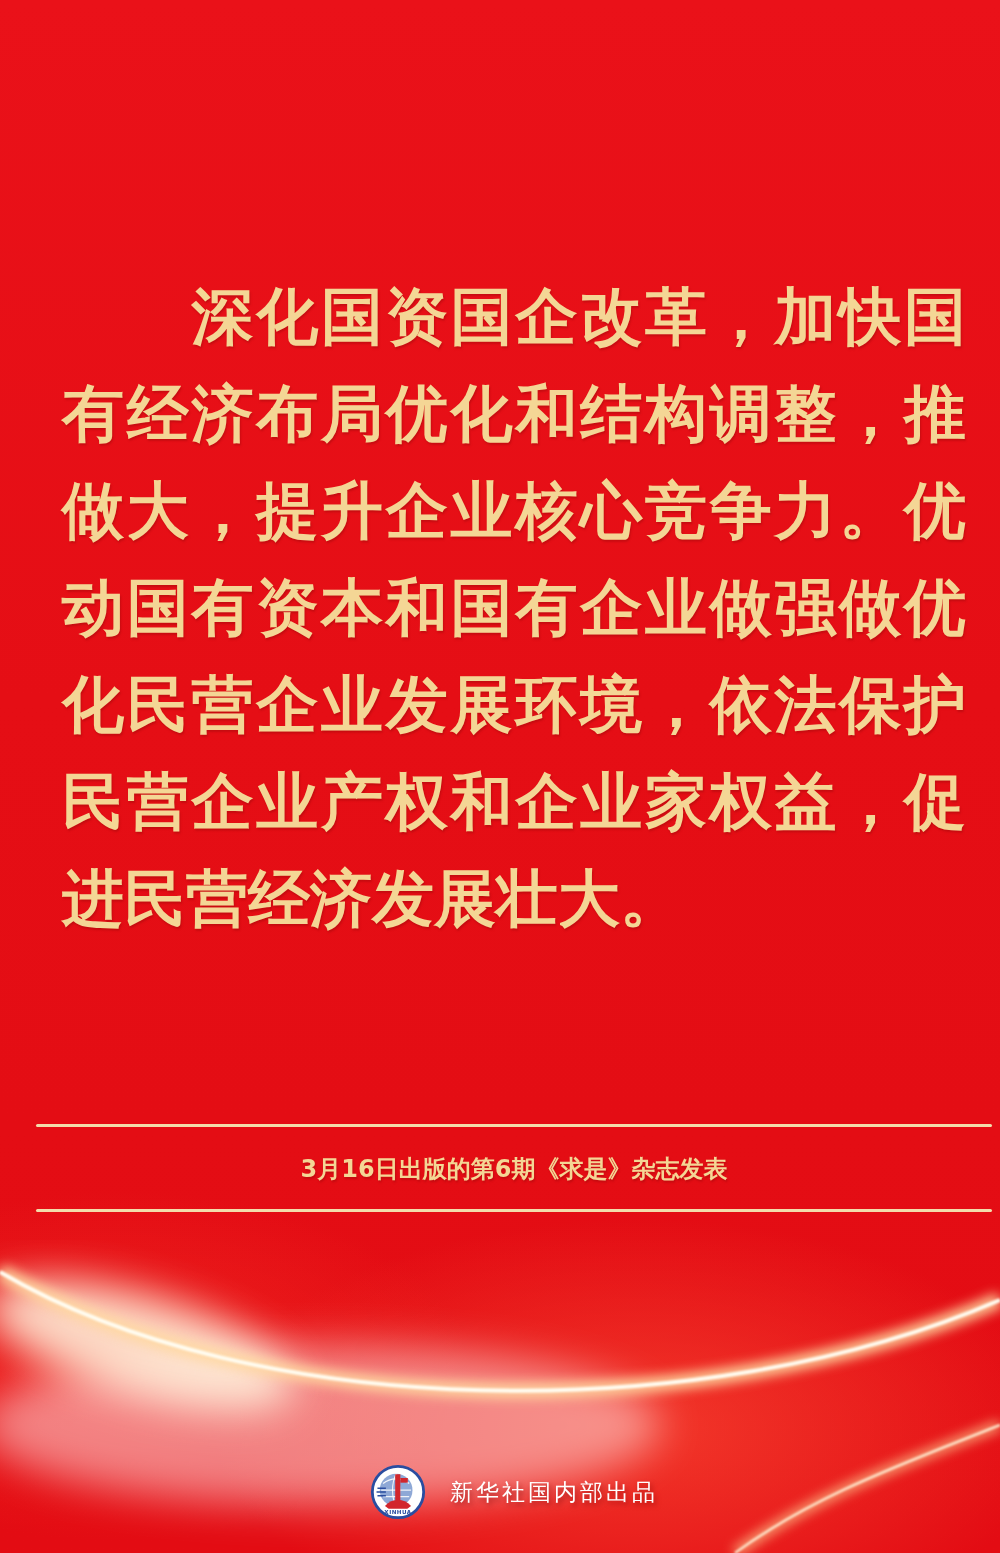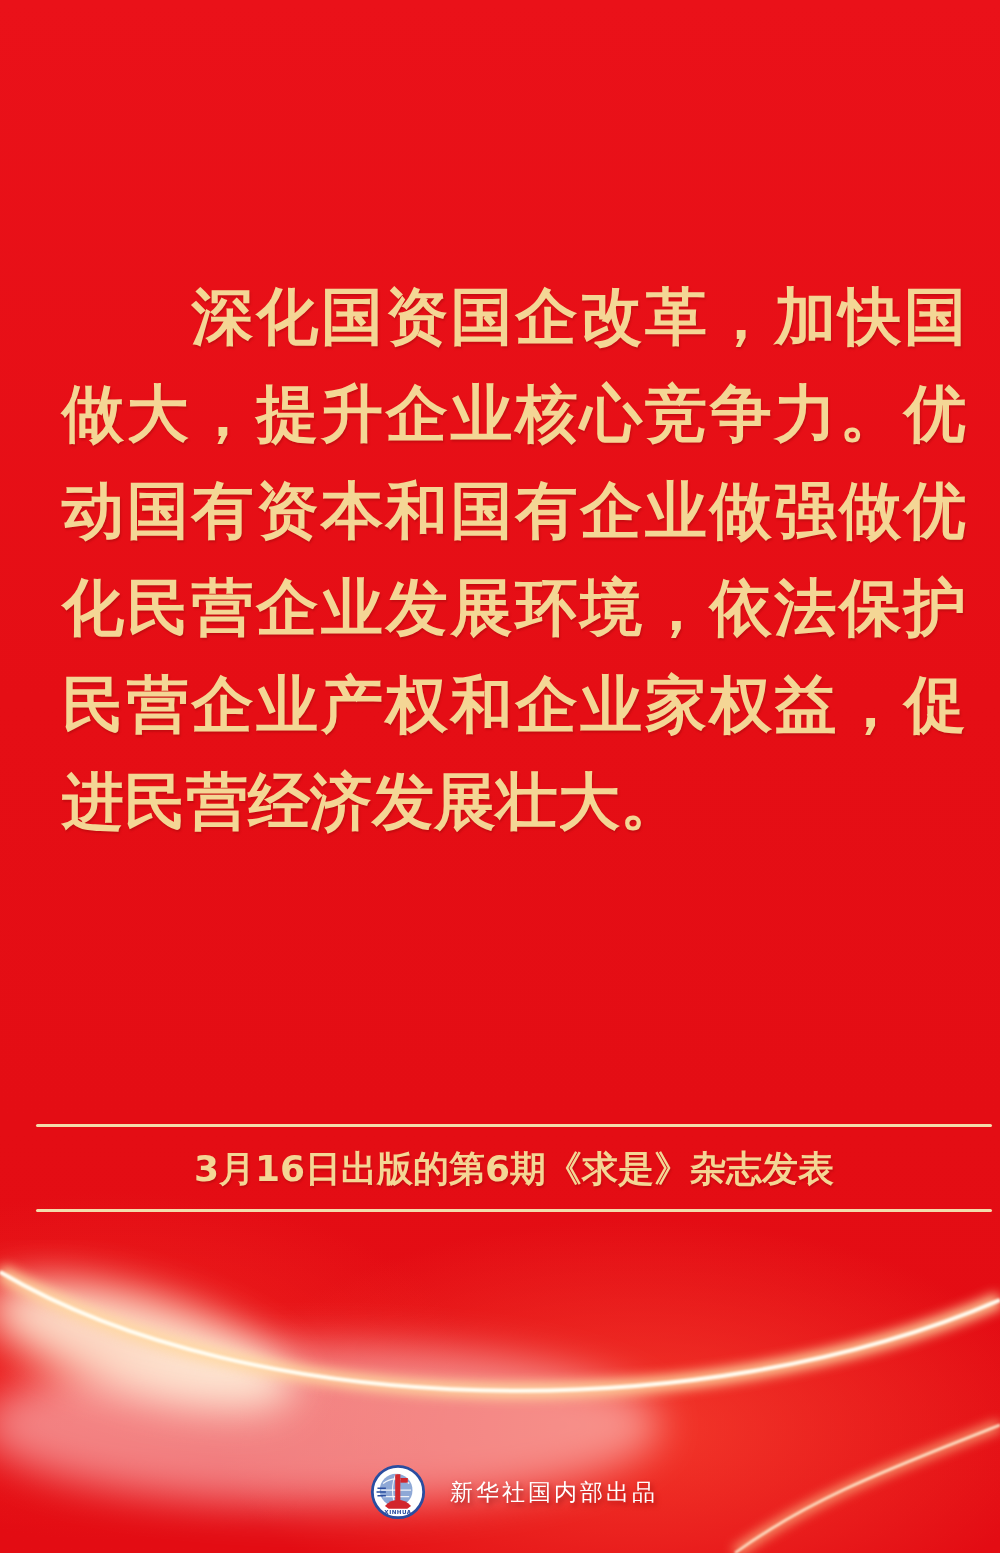--- a/index.html
+++ b/index.html
@@ -22,21 +22,21 @@
     text-shadow:1px 2px 2px rgba(140,10,10,.35);
   }
   .quote-line { text-align:justify; text-align-last:justify; white-space:nowrap; }
   .quote-line:last-child { text-align-last:left; }
 
   
   .source { position:absolute; left:36px; right:36px; top:1124px; color:#f4d695; }
   .rule { height:3px; background:#f3ddab; border-radius:2px; }
   .source-lines { padding:20px 0 18px; display:flex; flex-direction:column; gap:16px; }
   .source-line {
-    text-align:center; font-weight:700; font-size:36px; line-height:44px;
+    text-align:center; font-weight:700; font-size:24px; line-height:44px;
     white-space:nowrap; text-shadow:1px 2px 2px rgba(140,10,10,.35);
   }
 
   
   .swoosh { position:absolute; left:0; top:1240px; width:1000px; height:313px; pointer-events:none; }
 
   
   .footer {
     position:absolute; left:0; right:0; top:1460px; height:64px;
     display:flex; align-items:center; justify-content:center; gap:24px;
@@ -47,20 +47,21 @@
     text-shadow:2px 3px 5px rgba(120,0,0,.55);
   }
 </style>
 </head>
 <body>
 
 <div class="poster">
 
   <div class="quote">
     <div class="quote-line">　　深化国资国企改革，加快国</div>
+    <div class="quote-line">有经济布局优化和结构调整，推</div>
     <div class="quote-line">做大，提升企业核心竞争力。优</div>
     <div class="quote-line">动国有资本和国有企业做强做优</div>
     <div class="quote-line">化民营企业发展环境，依法保护</div>
     <div class="quote-line">民营企业产权和企业家权益，促</div>
     <div class="quote-line">进民营经济发展壮大。</div>
   </div>
 
   <div class="source">
     <div class="rule"></div>
     <div class="source-lines">

